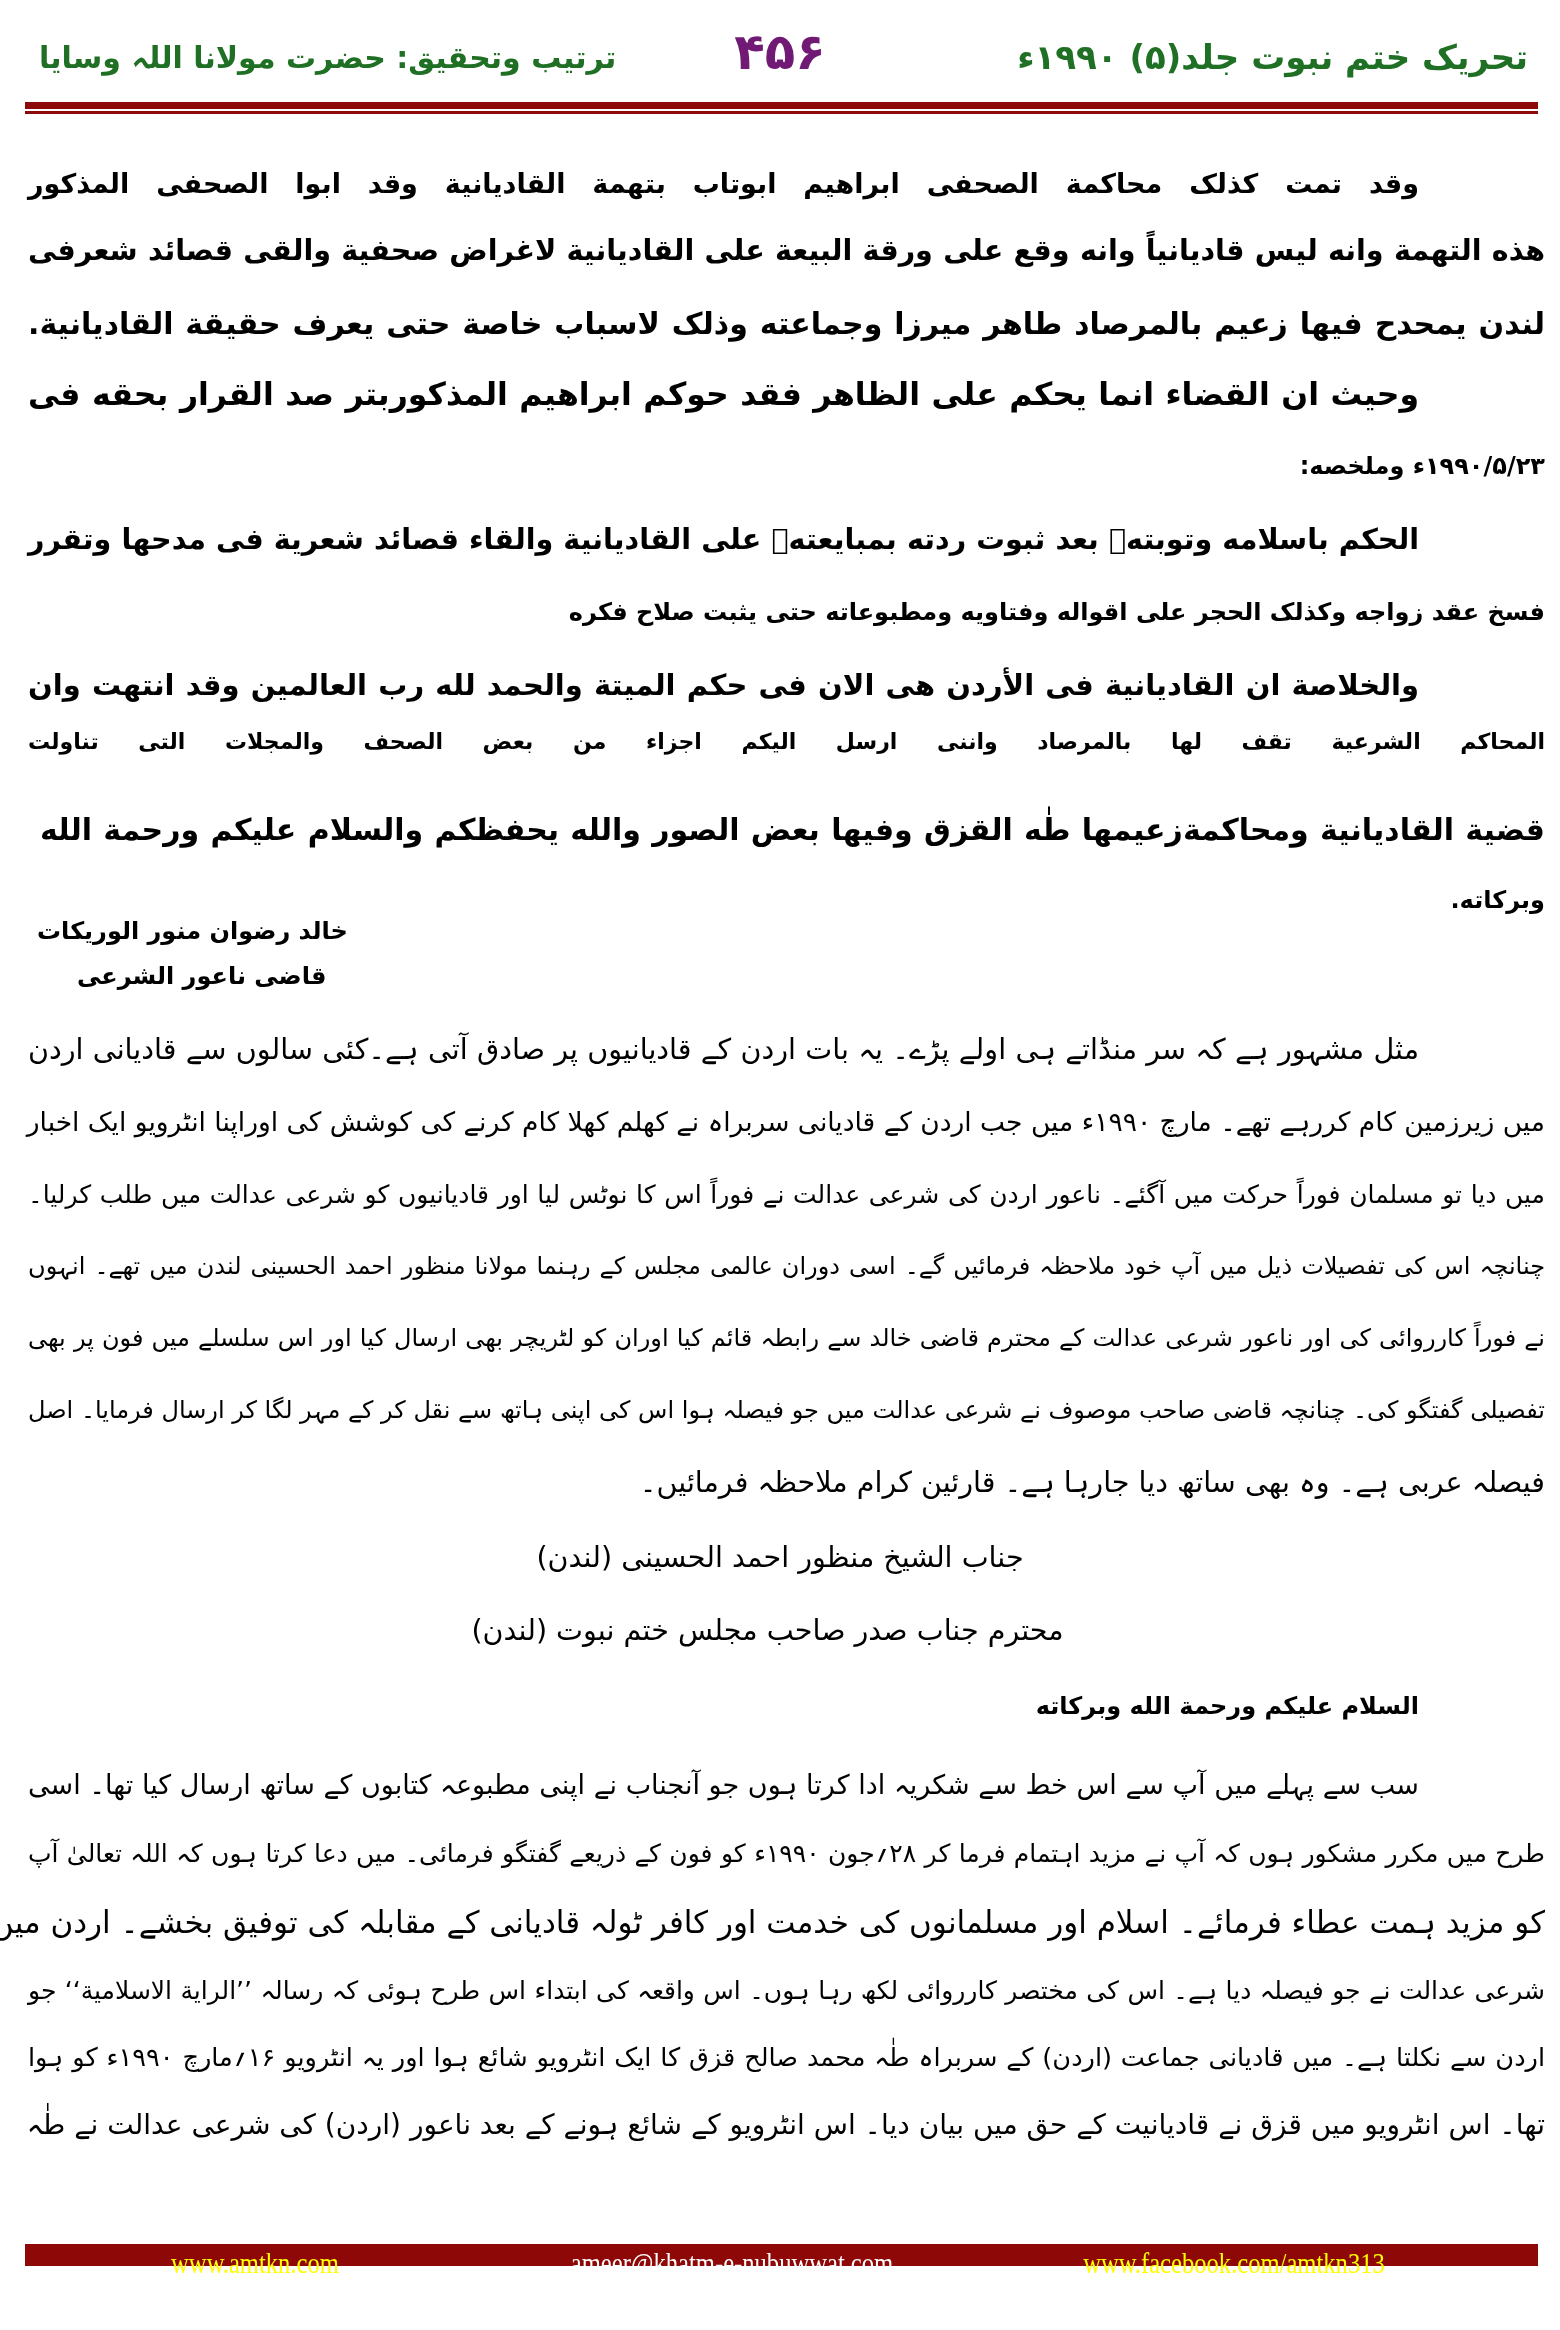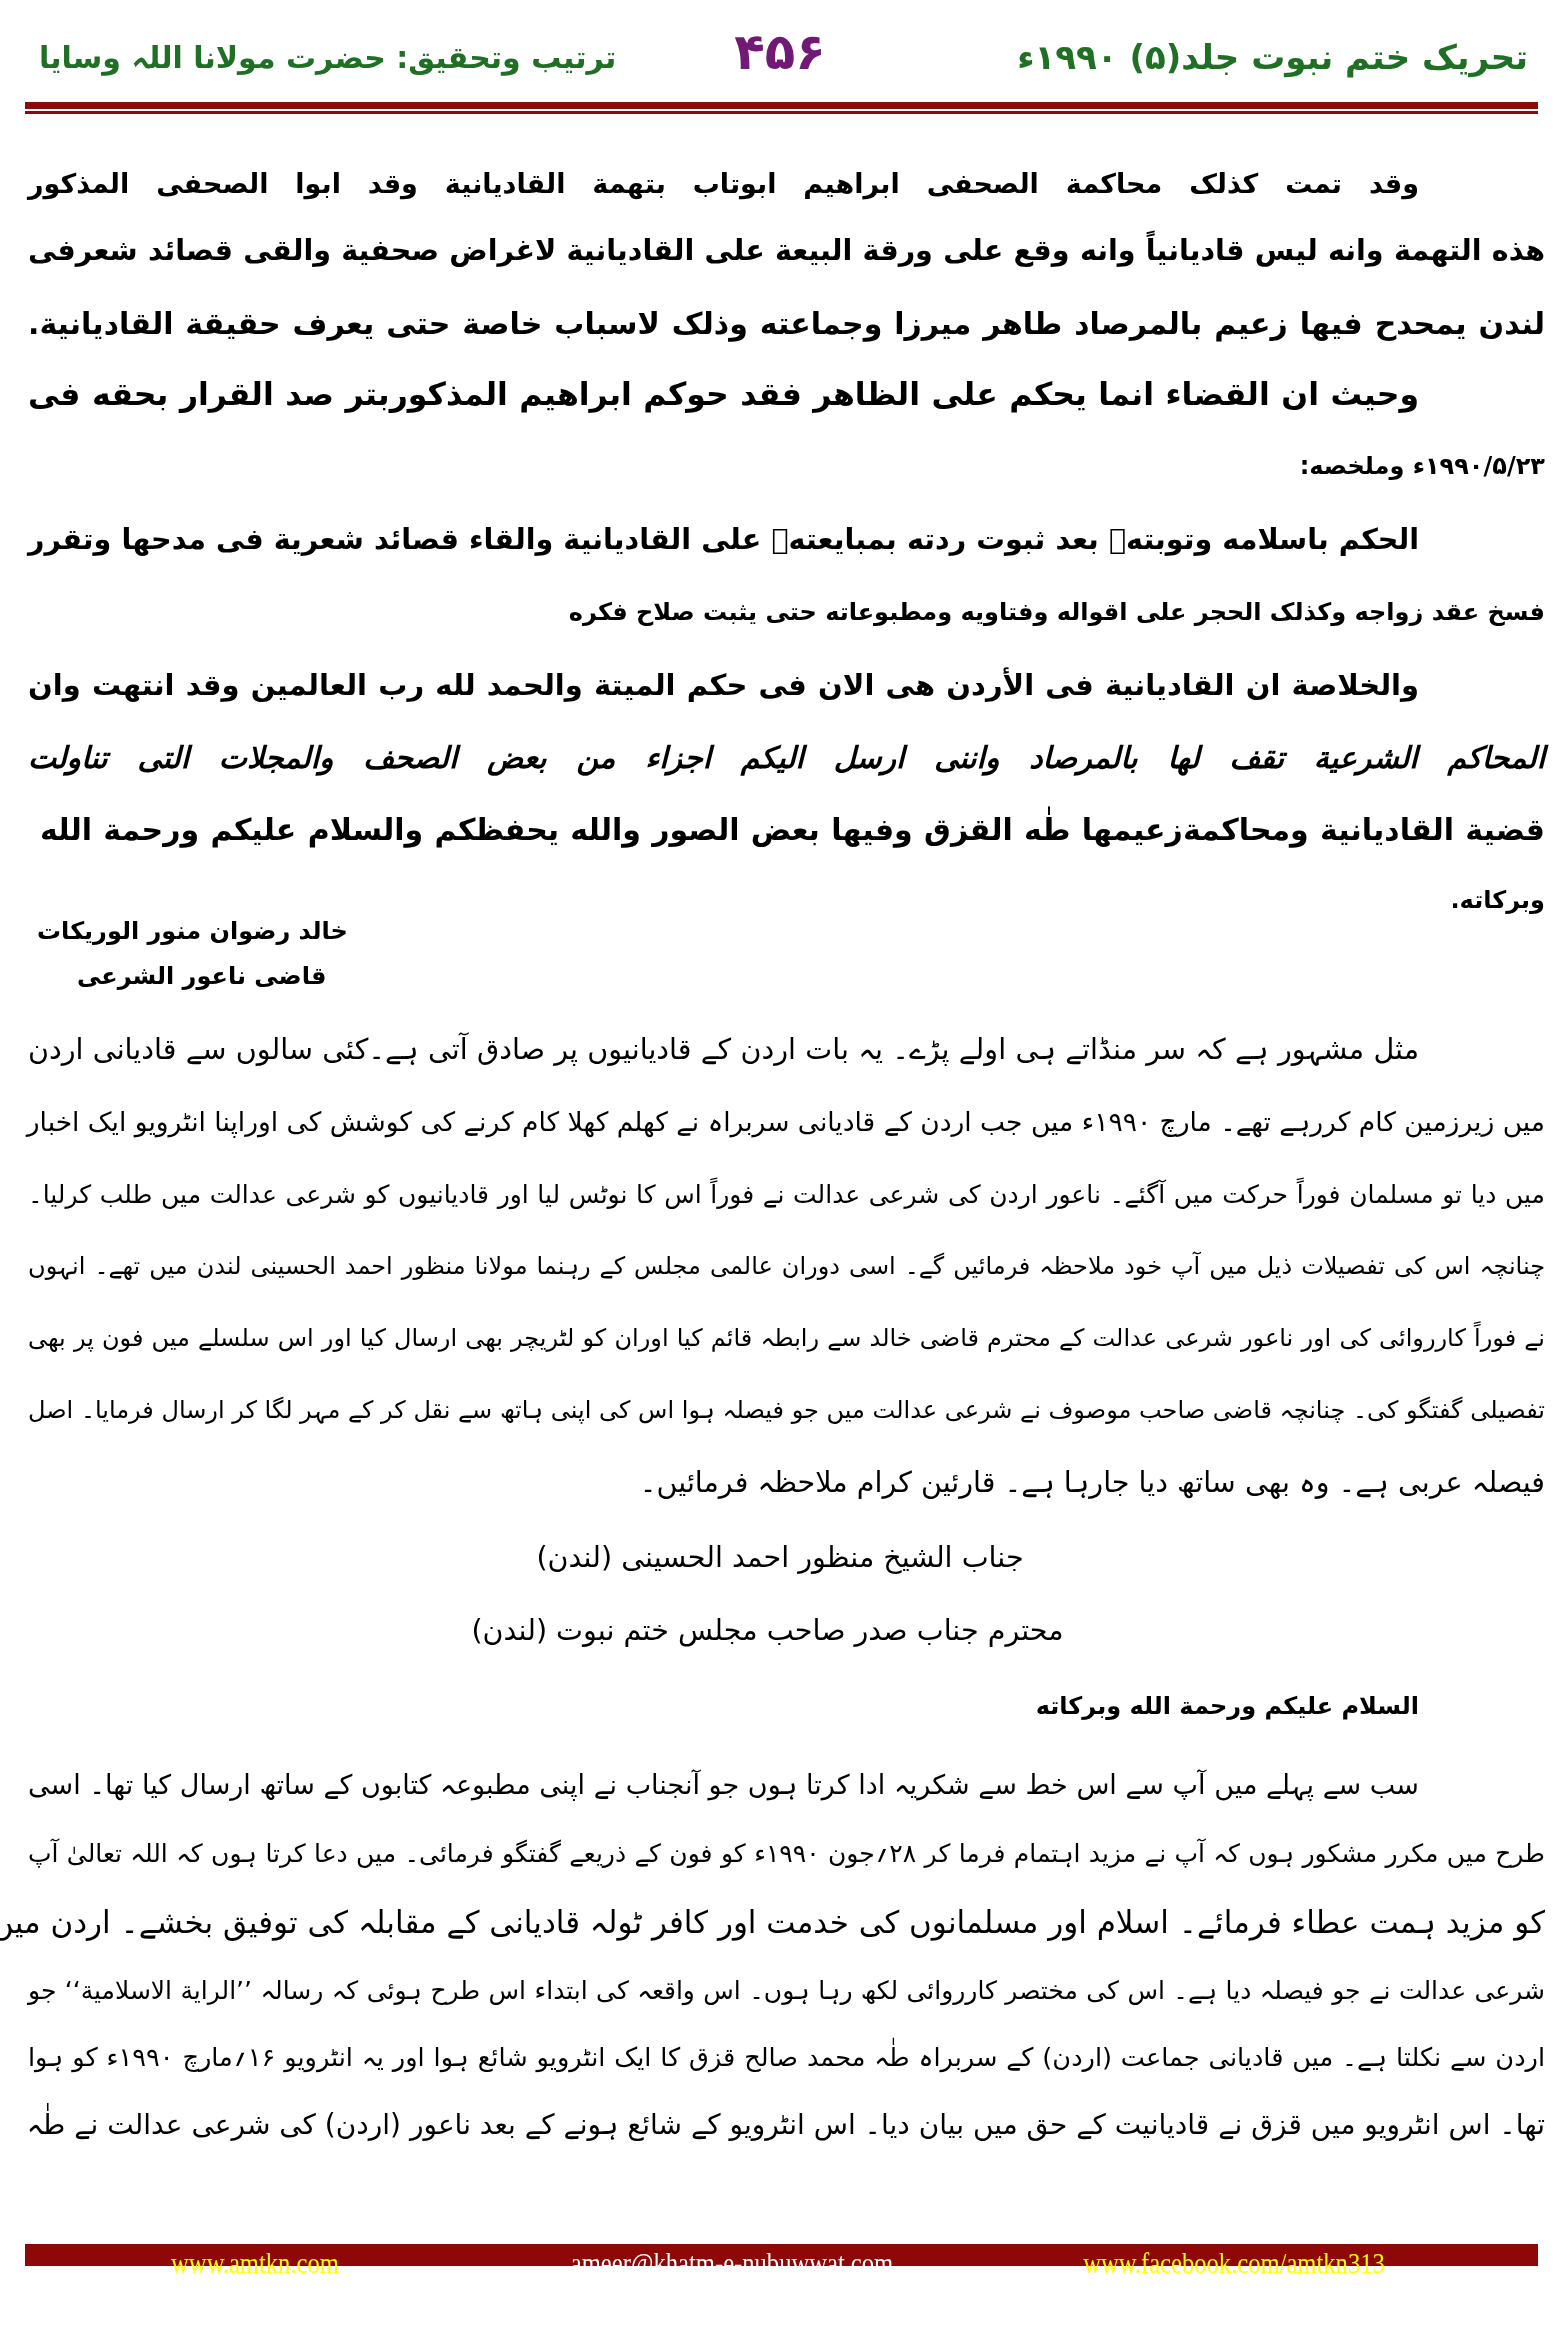--- a/index.html
+++ b/index.html
@@ -83,21 +83,21 @@
 
 <div>
   <div class="ln ar just fit indent" style="top: 150px; font-size: 27px;">وقد تمت كذلک محاكمة الصحفى ابراهيم ابوتاب بتهمة القاديانية وقد ابوا الصحفى المذكور</div>
   <div class="ln ar just fit" style="top: 217px; font-size: 28.6px;">هذه التهمة وانه ليس قاديانياً وانه وقع على ورقة البيعة على القاديانية لاغراض صحفية والقى قصائد شعرفى</div>
   <div class="ln ar just fit" style="top: 290px; font-size: 30px;">لندن يمحدح فيها زعيم بالمرصاد طاهر ميرزا وجماعته وذلک لاسباب خاصة حتى يعرف حقيقة القاديانية.</div>
   <div class="ln ar just fit indent" style="top: 361px; font-size: 31.5px;">وحيث ان القضاء انما يحكم على الظاهر فقد حوكم ابراهيم المذكوربتر صد القرار بحقه فى</div>
   <div class="ln ar rt" style="top:433px">۱۹۹۰/۵/۲۳ء وملخصه:</div>
   <div class="ln ar just fit indent" style="top: 506px; font-size: 28.6px;">الحكم باسلامه وتوبتهٖ بعد ثبوت ردته بمبايعتهٖ على القاديانية والقاء قصائد شعرية فى مدحها وتقرر</div>
   <div class="ln ar rt" style="top:579px">فسخ عقد زواجه وكذلک الحجر على اقواله وفتاويه ومطبوعاته حتى يثبت صلاح فكره</div>
   <div class="ln ar just fit indent" style="top: 652px; font-size: 29px;">والخلاصة ان القاديانية فى الأردن هى الان فى حكم الميتة والحمد لله رب العالمين وقد انتهت وان</div>
-  <div class="ln ar just fit" style="top: 724px; font-size: 30px; font-style: italic;">المحاكم الشرعية تقف لها بالمرصاد واننى ارسل اليكم اجزاء من بعض الصحف والمجلات التى تناولت</div>
+  <div class="ln ar just fit" style="top: 708px; font-size: 22px;">المحاكم الشرعية تقف لها بالمرصاد واننى ارسل اليكم اجزاء من بعض الصحف والمجلات التى تناولت</div>
   <div class="ln ar just fit" style="top: 796px; font-size: 30px; margin-left: 12px;">قضية القاديانية ومحاكمةزعيمها طٰه القزق وفيها بعض الصور والله يحفظكم والسلام عليكم ورحمة الله</div>
   <div class="ln ar rt" style="top:867px">وبركاته.</div>
   <div class="free ar" style="top:898px; left:25px;margin-left:12px;">خالد رضوان منور الوريكات</div>
   <div class="free ar" style="top:943px; left:77px;">قاضى ناعور الشرعى</div>
 </div>
 
 <div>
   <div class="ln ur just fit indent" style="top:1016px">مثل مشہور ہے کہ سر منڈاتے ہی اولے پڑے۔ یہ بات اردن کے قادیانیوں پر صادق آتی ہے۔کئی سالوں سے قادیانی اردن</div>
   <div class="ln ur just fit" style="top: 1088px; font-size: 26.5px;">میں زیرزمین کام کررہے تھے۔ مارچ ۱۹۹۰ء میں جب اردن کے قادیانی سربراہ نے کھلم کھلا کام کرنے کی کوشش کی اوراپنا انٹرویو ایک اخبار</div>
   <div class="ln ur just fit" style="top: 1161px; font-size: 25px;">میں دیا تو مسلمان فوراً حرکت میں آگئے۔ ناعور اردن کی شرعی عدالت نے فوراً اس کا نوٹس لیا اور قادیانیوں کو شرعی عدالت میں طلب کرلیا۔</div>

